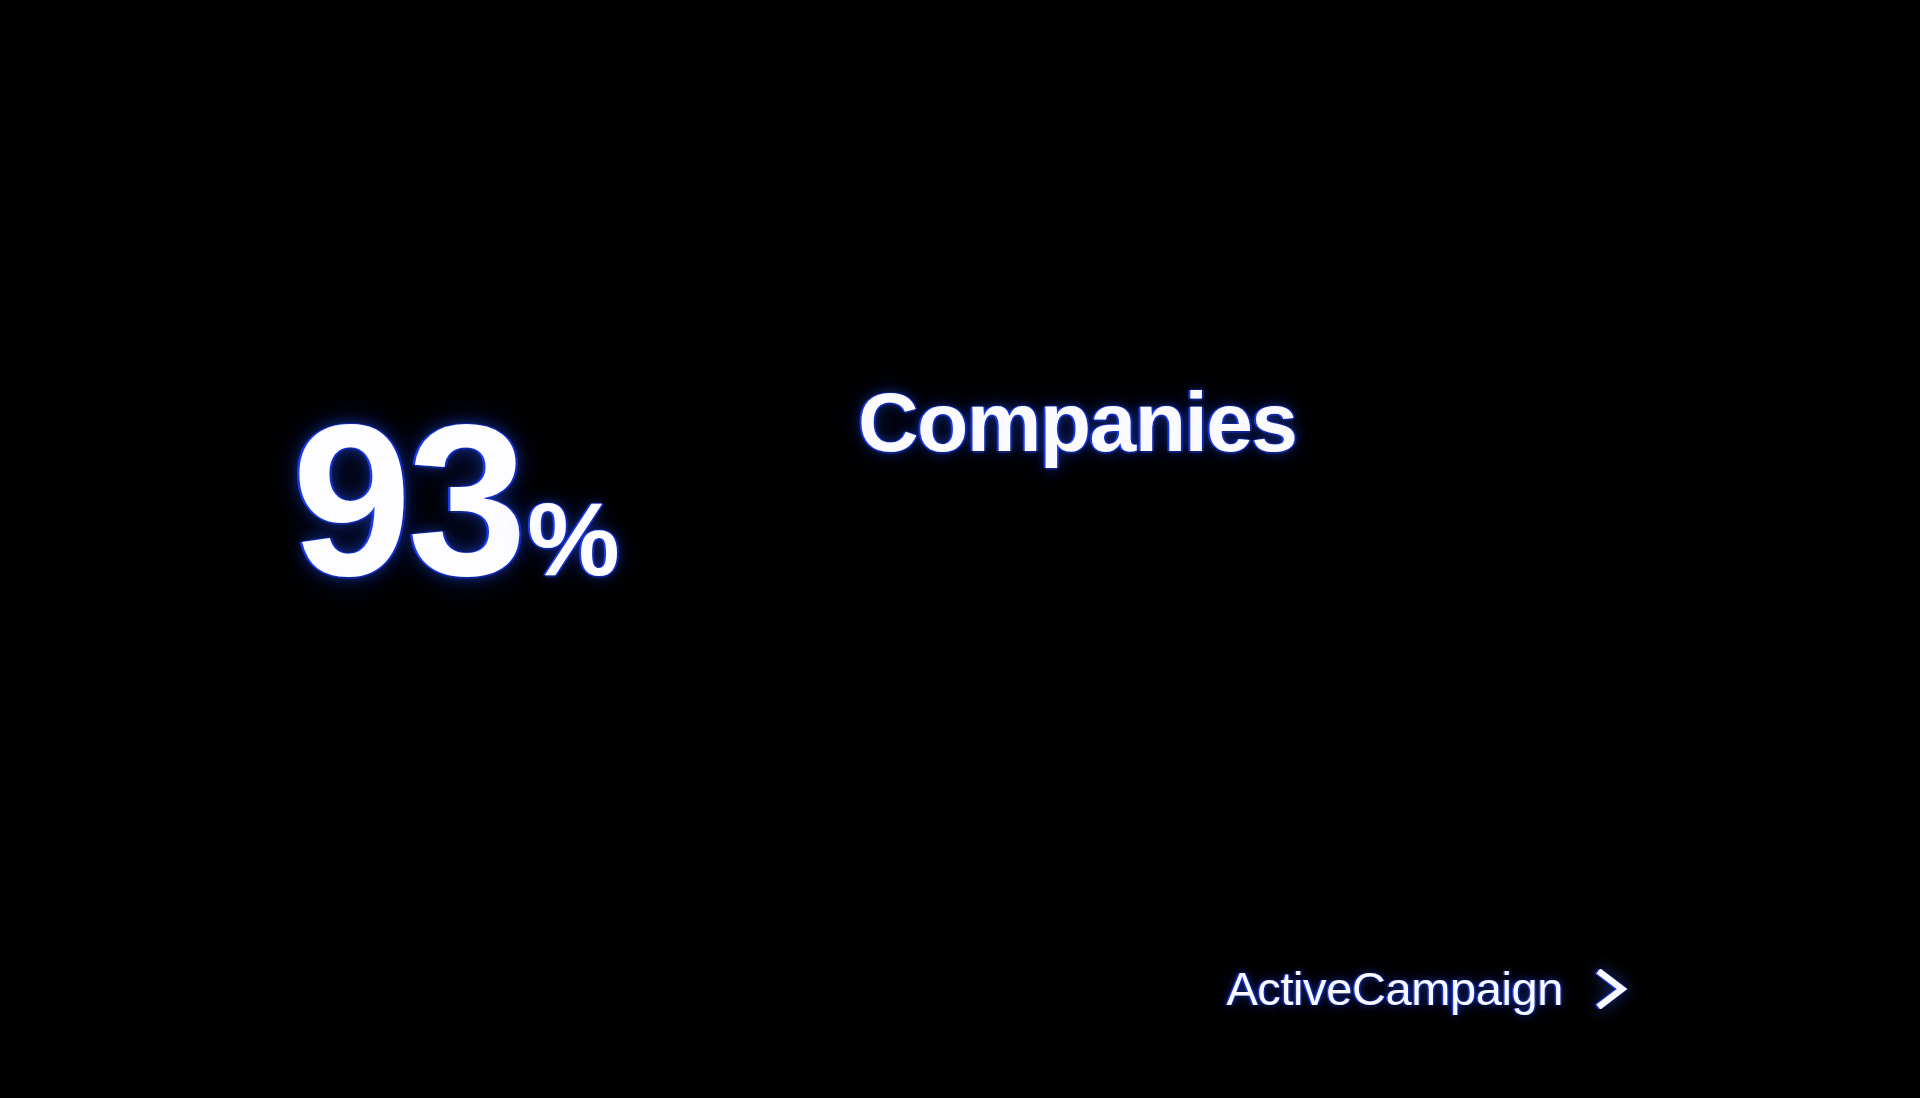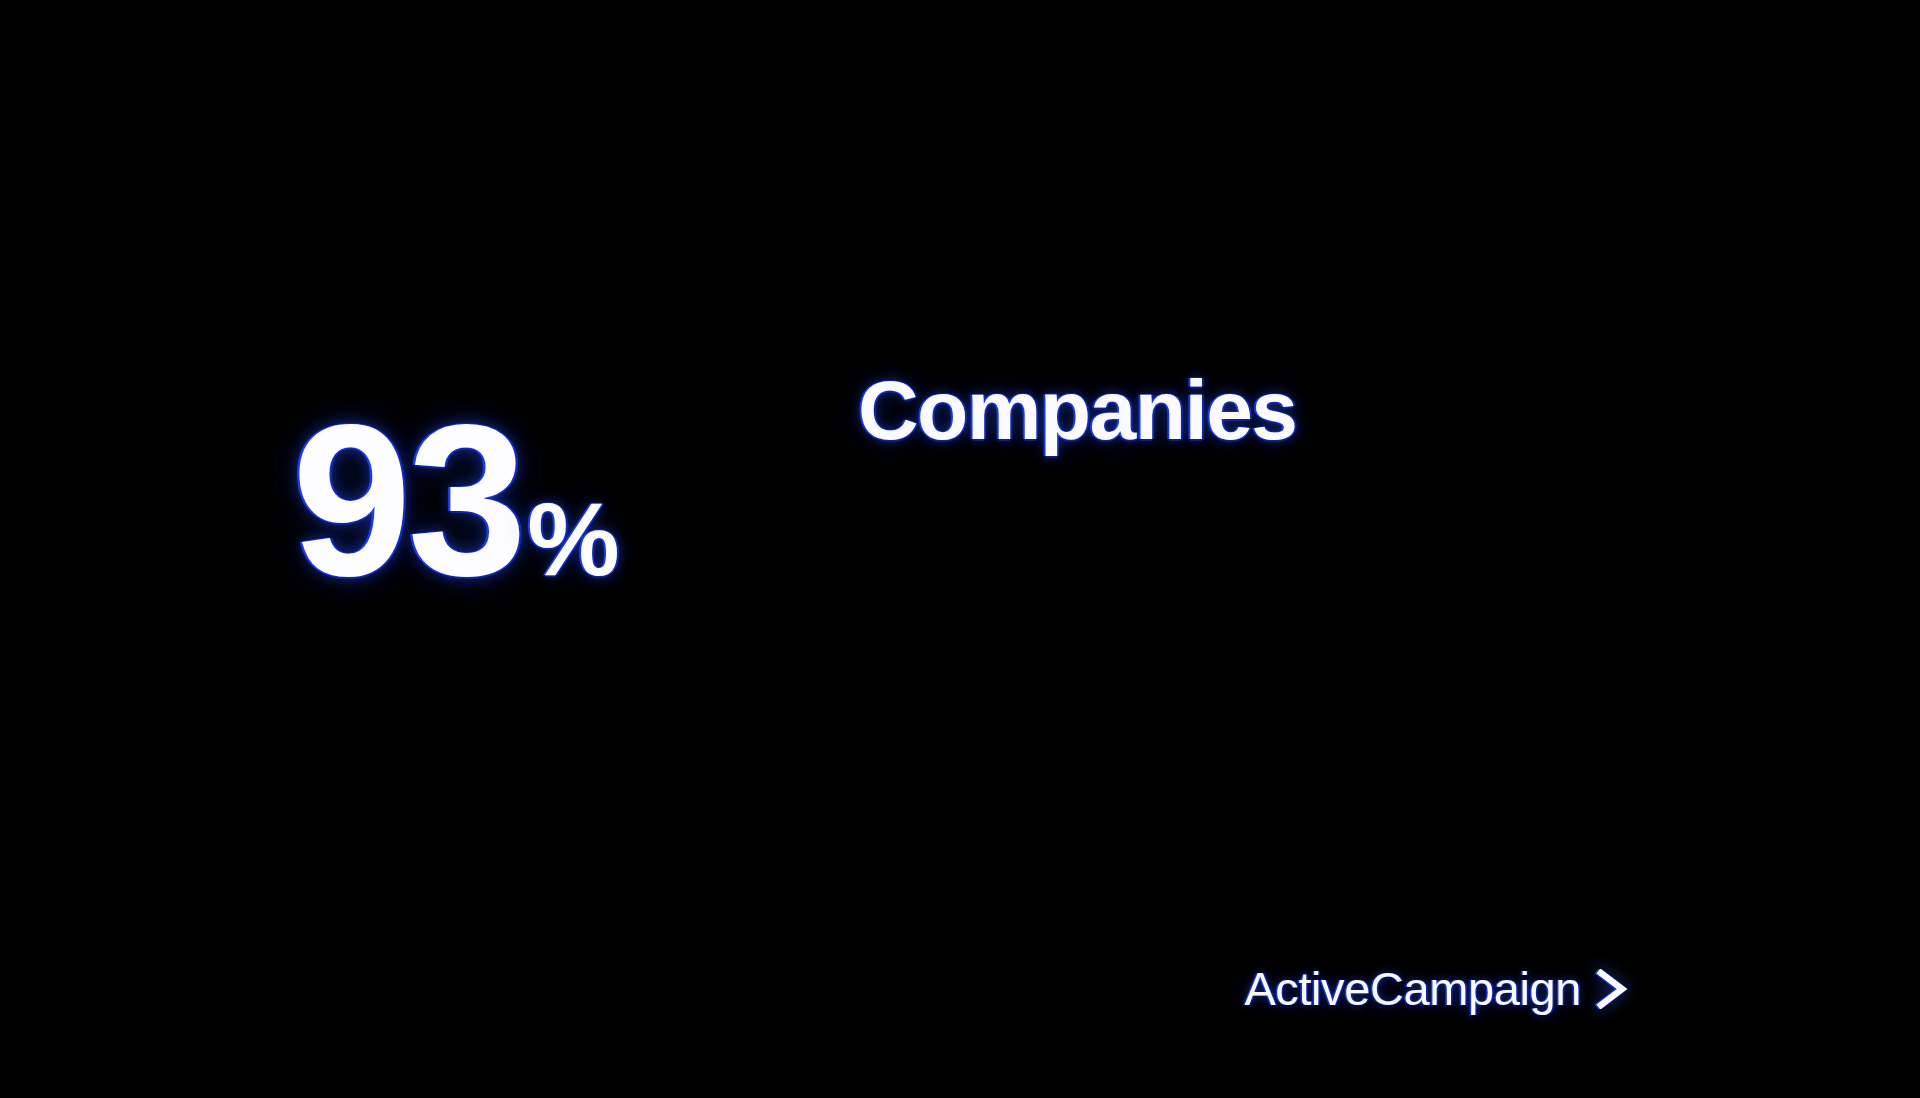--- a/index.html
+++ b/index.html
@@ -63,21 +63,21 @@
        0 -1px 0 rgba(26, 61, 255, 0.45),
        0 1.5px 0 rgba(26, 61, 255, 0.40),
        0 0 12px rgba(40, 80, 255, 0.55),
        0 0 28px rgba(30, 70, 255, 0.28);
   }
 
   
   .headline {
     position: absolute;
     left: 858px;
-    top: 366px;
+    top: 378px;
     width: 900px;
   }
 
   .headline-line {
     display: block;
     font-family: "Liberation Sans", sans-serif;
     font-size: 84px;
     font-weight: 700;
     line-height: 1.07;
     letter-spacing: -1.6px;
@@ -92,21 +92,21 @@
        0 0 30px rgba(30, 70, 255, 0.25);
   }
 
   
   .brand {
     position: absolute;
     right: 78px;
     bottom: 82px;
     display: flex;
     align-items: center;
-    gap: 14px;
+    gap: 32px;
     white-space: nowrap;
   }
 
   .brand-wordmark {
     font-family: "Liberation Sans", sans-serif;
     font-size: 47px;
     font-weight: 400;
     letter-spacing: -0.4px;
     color: #fbfbff;
     text-shadow:

